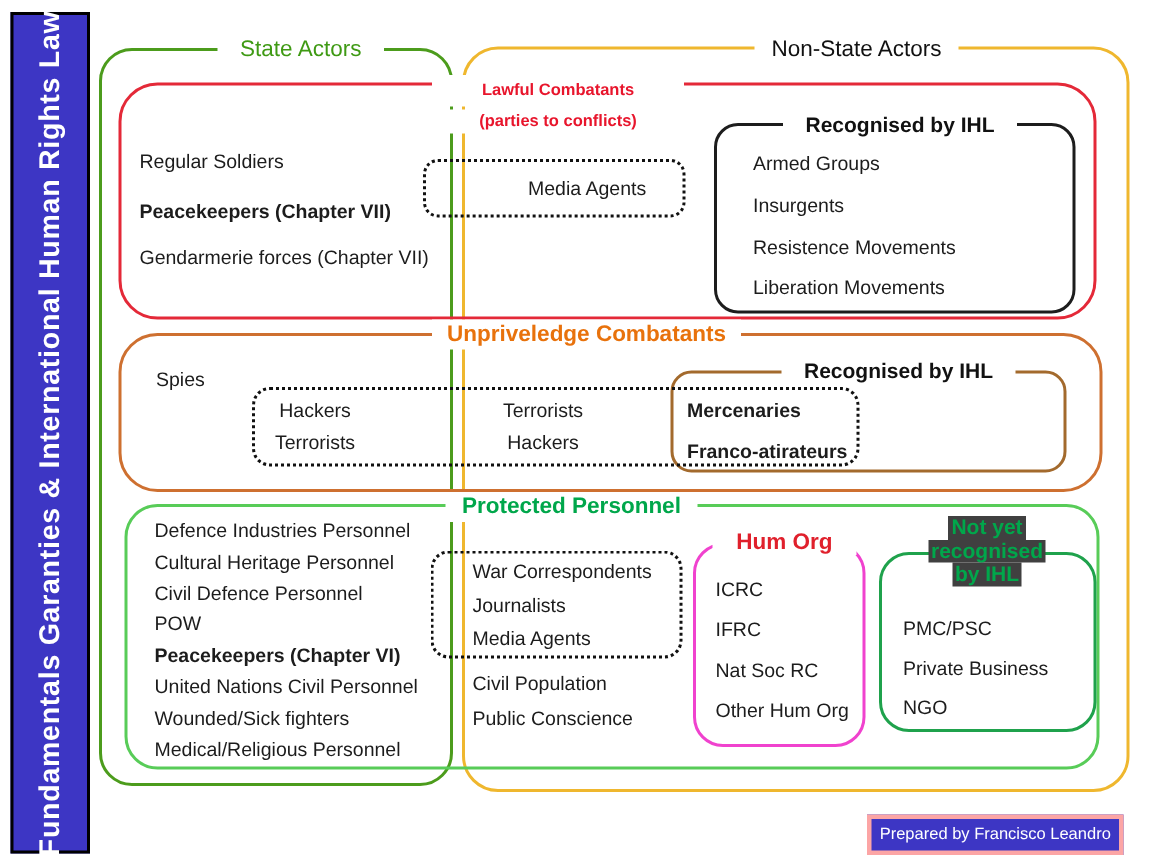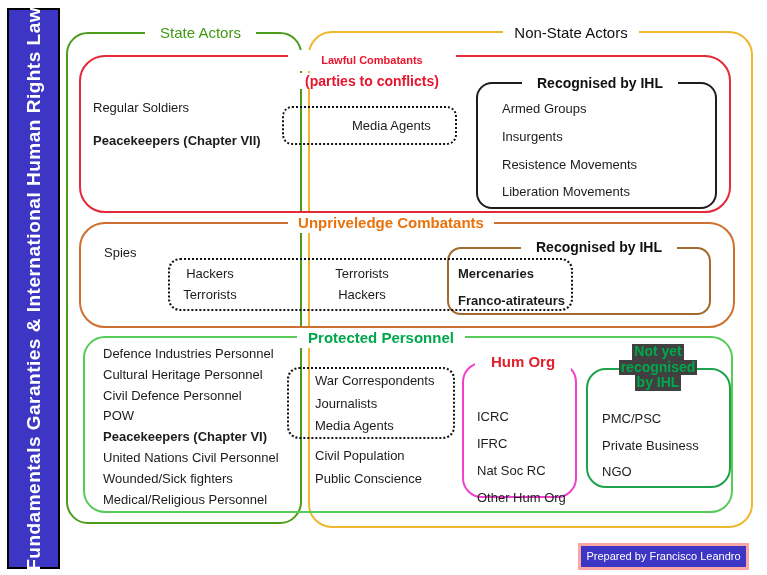--- a/index.html
+++ b/index.html
@@ -35,21 +35,21 @@
   .notyet-box{left:586px;top:368px;width:145px;height:120px;border:2px solid #1FA24C;border-radius:20px;}
   .dotted{border:2px dotted #111;background:transparent;}
   .dot-media{left:282px;top:106px;width:175px;height:39px;border-radius:10px;}
   .dot-mid{left:168px;top:258px;width:405px;height:53px;border-radius:12px;}
   .dot-bottom{left:287px;top:367px;width:168px;height:72px;border-radius:12px;}
 
   
   .t-state{left:145px;top:24px;width:105px;font-size:15px;color:#3F9A14;}
   .t-nonstate{left:503px;top:24px;width:130px;font-size:15px;color:#111;}
   .t-lawful{left:288px;top:50px;width:162px;height:21px;line-height:21px;font-size:11px;color:#E8152C;}
-  .t-lawful-sub{left:288px;top:73px;width:162px;height:16px;line-height:16px;font-size:14px;color:#E8152C;}
+  .t-lawful-sub{left:288px;top:73px;width:162px;height:16px;line-height:16px;font-size:11px;color:#E8152C;}
   .t-rec1{left:522px;top:75px;width:150px;height:16px;line-height:16px;font-size:14px;color:#111;}
   .t-unpriv{left:288px;top:213px;width:200px;height:20px;line-height:20px;font-size:15px;color:#E8720C;}
   .t-rec2{left:521px;top:239px;width:150px;height:16px;line-height:16px;font-size:14px;color:#111;}
   .t-protect{left:297px;top:328px;width:162px;height:20px;line-height:20px;font-size:15px;color:#00A74B;}
   .t-humorg{left:475px;top:354px;width:90px;height:16px;line-height:16px;font-size:15px;color:#E0202C;}
   .t-notyet{left:606px;top:344px;width:104px;font-size:14px;line-height:15.5px;color:#00A74B;font-weight:bold;text-align:center;}
   .t-notyet span{display:block;width:fit-content;margin:0 auto;background:#404040;padding:0 2px;}
 
   
   .lawful-i1{left:93px;top:100px;}
@@ -57,21 +57,21 @@
   .lawful-i3{left:93px;top:164px;}
   .media-agents{left:352px;top:118px;}
   .rec1-list{left:502px;top:95px;line-height:27.8px;}
   .spies{left:104px;top:245px;}
   .midcol1{left:168px;top:263px;width:84px;line-height:21px;}
   .midcol2{left:320px;top:263px;width:84px;line-height:21px;}
   .rec2-list{left:458px;top:260px;line-height:27px;font-weight:bold;}
   .protect-list{left:103px;top:344px;line-height:20.8px;}
   .dotb-list{left:315px;top:370px;line-height:22.6px;}
   .shared-list{left:315px;top:444px;line-height:23.4px;}
-  .humorg-list{left:477px;top:379px;line-height:27px;margin-top:24px;}
+  .humorg-list{left:477px;top:379px;line-height:27px;}
   .notyet-list{left:602px;top:406px;line-height:26.6px;}
 
   
   .footer{left:578px;top:543px;width:165px;height:21px;background:#3D36C4;border:3px solid #fca5a5;
           color:#fff;font-size:11px;line-height:21px;text-align:center;z-index:6;}
 </style>
 </head>
 <body>
 
 <div class="stage">
@@ -95,20 +95,21 @@
   <div class="box dotted dot-mid"></div>
   <div class="box dotted dot-bottom"></div>
 
   <div class="lbl wbg center t-state">State Actors</div>
   <div class="lbl wbg center t-nonstate">Non-State Actors</div>
 
   <div class="lbl wbg center bold t-lawful">Lawful Combatants</div>
   <div class="lbl wbg center bold t-lawful-sub">(parties to conflicts)</div>
   <div class="lbl item lawful-i1">Regular Soldiers</div>
   <div class="lbl item bold lawful-i2">Peacekeepers (Chapter VII)</div>
+  <div class="lbl item lawful-i3">Gendarmerie forces (Chapter VII)</div>
   <div class="lbl item media-agents">Media Agents</div>
   <div class="lbl wbg center bold t-rec1">Recognised by IHL</div>
   <div class="lbl item rec1-list">
     <div>Armed Groups</div>
     <div>Insurgents</div>
     <div>Resistence Movements</div>
     <div>Liberation Movements</div>
   </div>
 
   <div class="lbl wbg center bold t-unpriv">Unpriveledge Combatants</div>

